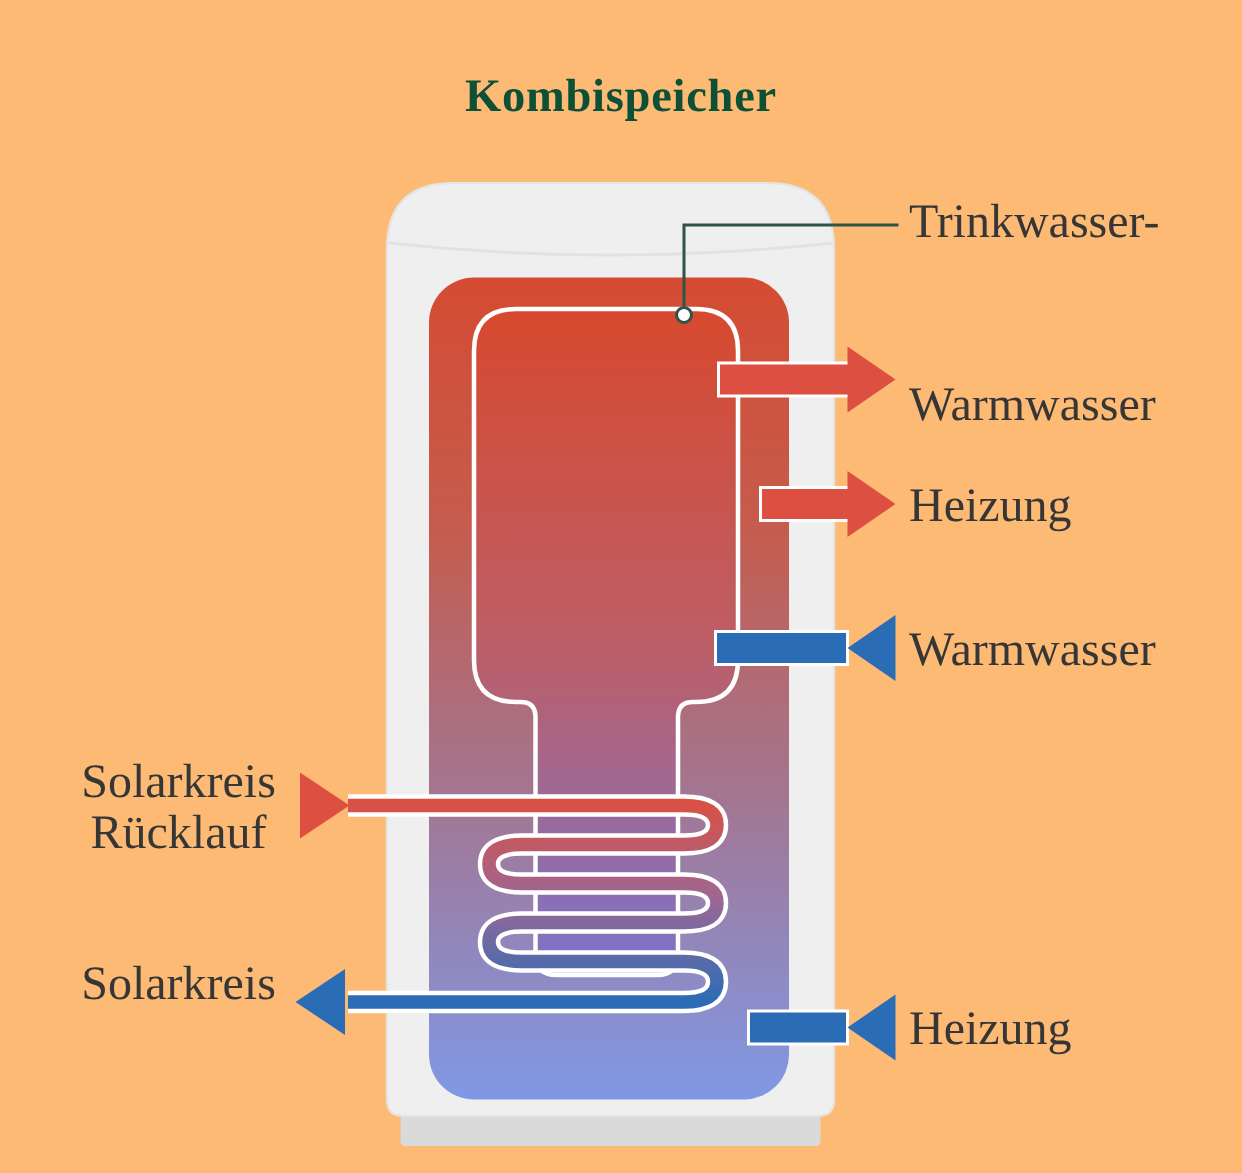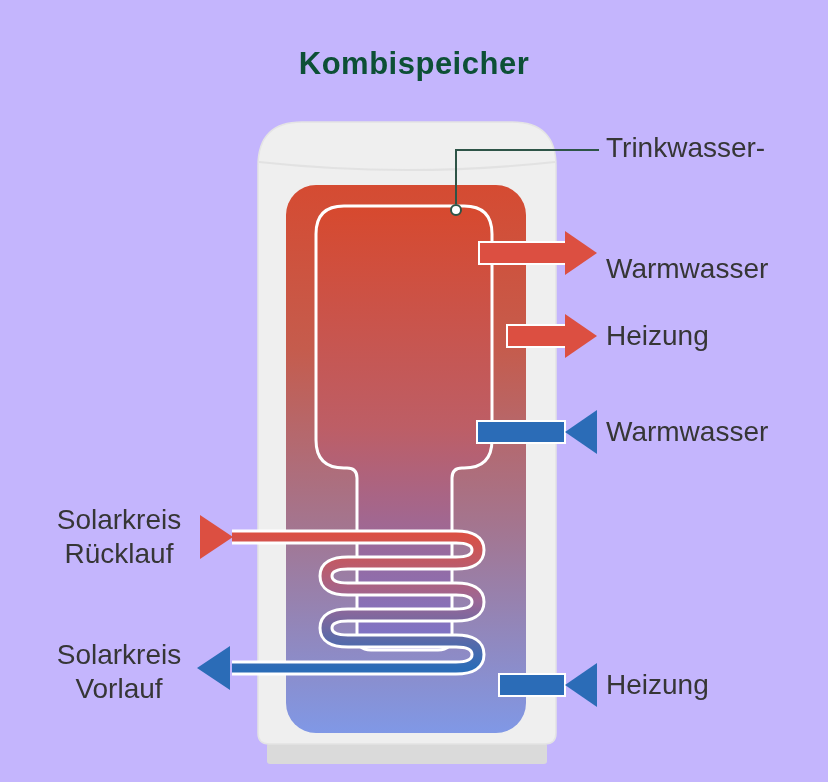--- a/index.html
+++ b/index.html
@@ -1,33 +1,33 @@
 <!DOCTYPE html>
 <html><head>
 <meta charset="utf-8">
 <style>
   html,body{margin:0;padding:0;background:#fff;}
   .canvas{
     position:relative;
     width:828px;height:782px;
-    background:#c4b5fd;
+    background:#fdba74;
     overflow:hidden;
-    font-family:Liberation Sans, sans-serif;
+    font-family:Liberation Serif, serif;
   }
   .diagram-svg{position:absolute;left:0;top:0;}
   .page-title{
     position:absolute;left:0;right:0;top:46px;
     text-align:center;
     font-size:31px;font-weight:bold;
     color:#0d5036;
     letter-spacing:0.5px;
   }
   .lbl{
     position:absolute;
-    font-size:28px;
+    font-size:32px;
     color:#363636;
     line-height:34px;
     white-space:nowrap;
   }
   .lbl-right{left:606px;}
   .lbl-left{left:37px;width:164px;text-align:center;}
   .lbl .line{display:block;}
 </style>
 </head>
 <body>
@@ -105,16 +105,15 @@
 
   <div class="lbl lbl-right" style="top:668px;">Heizung</div>
 
   <div class="lbl lbl-left" style="top:503px;">
     <span class="line">Solarkreis</span>
     <span class="line">Rücklauf</span>
   </div>
 
   <div class="lbl lbl-left" style="top:638px;">
     <span class="line">Solarkreis</span>
-    <span class="line">Vorlauf</span>
   </div>
 
 </div>
 
 </body></html>

